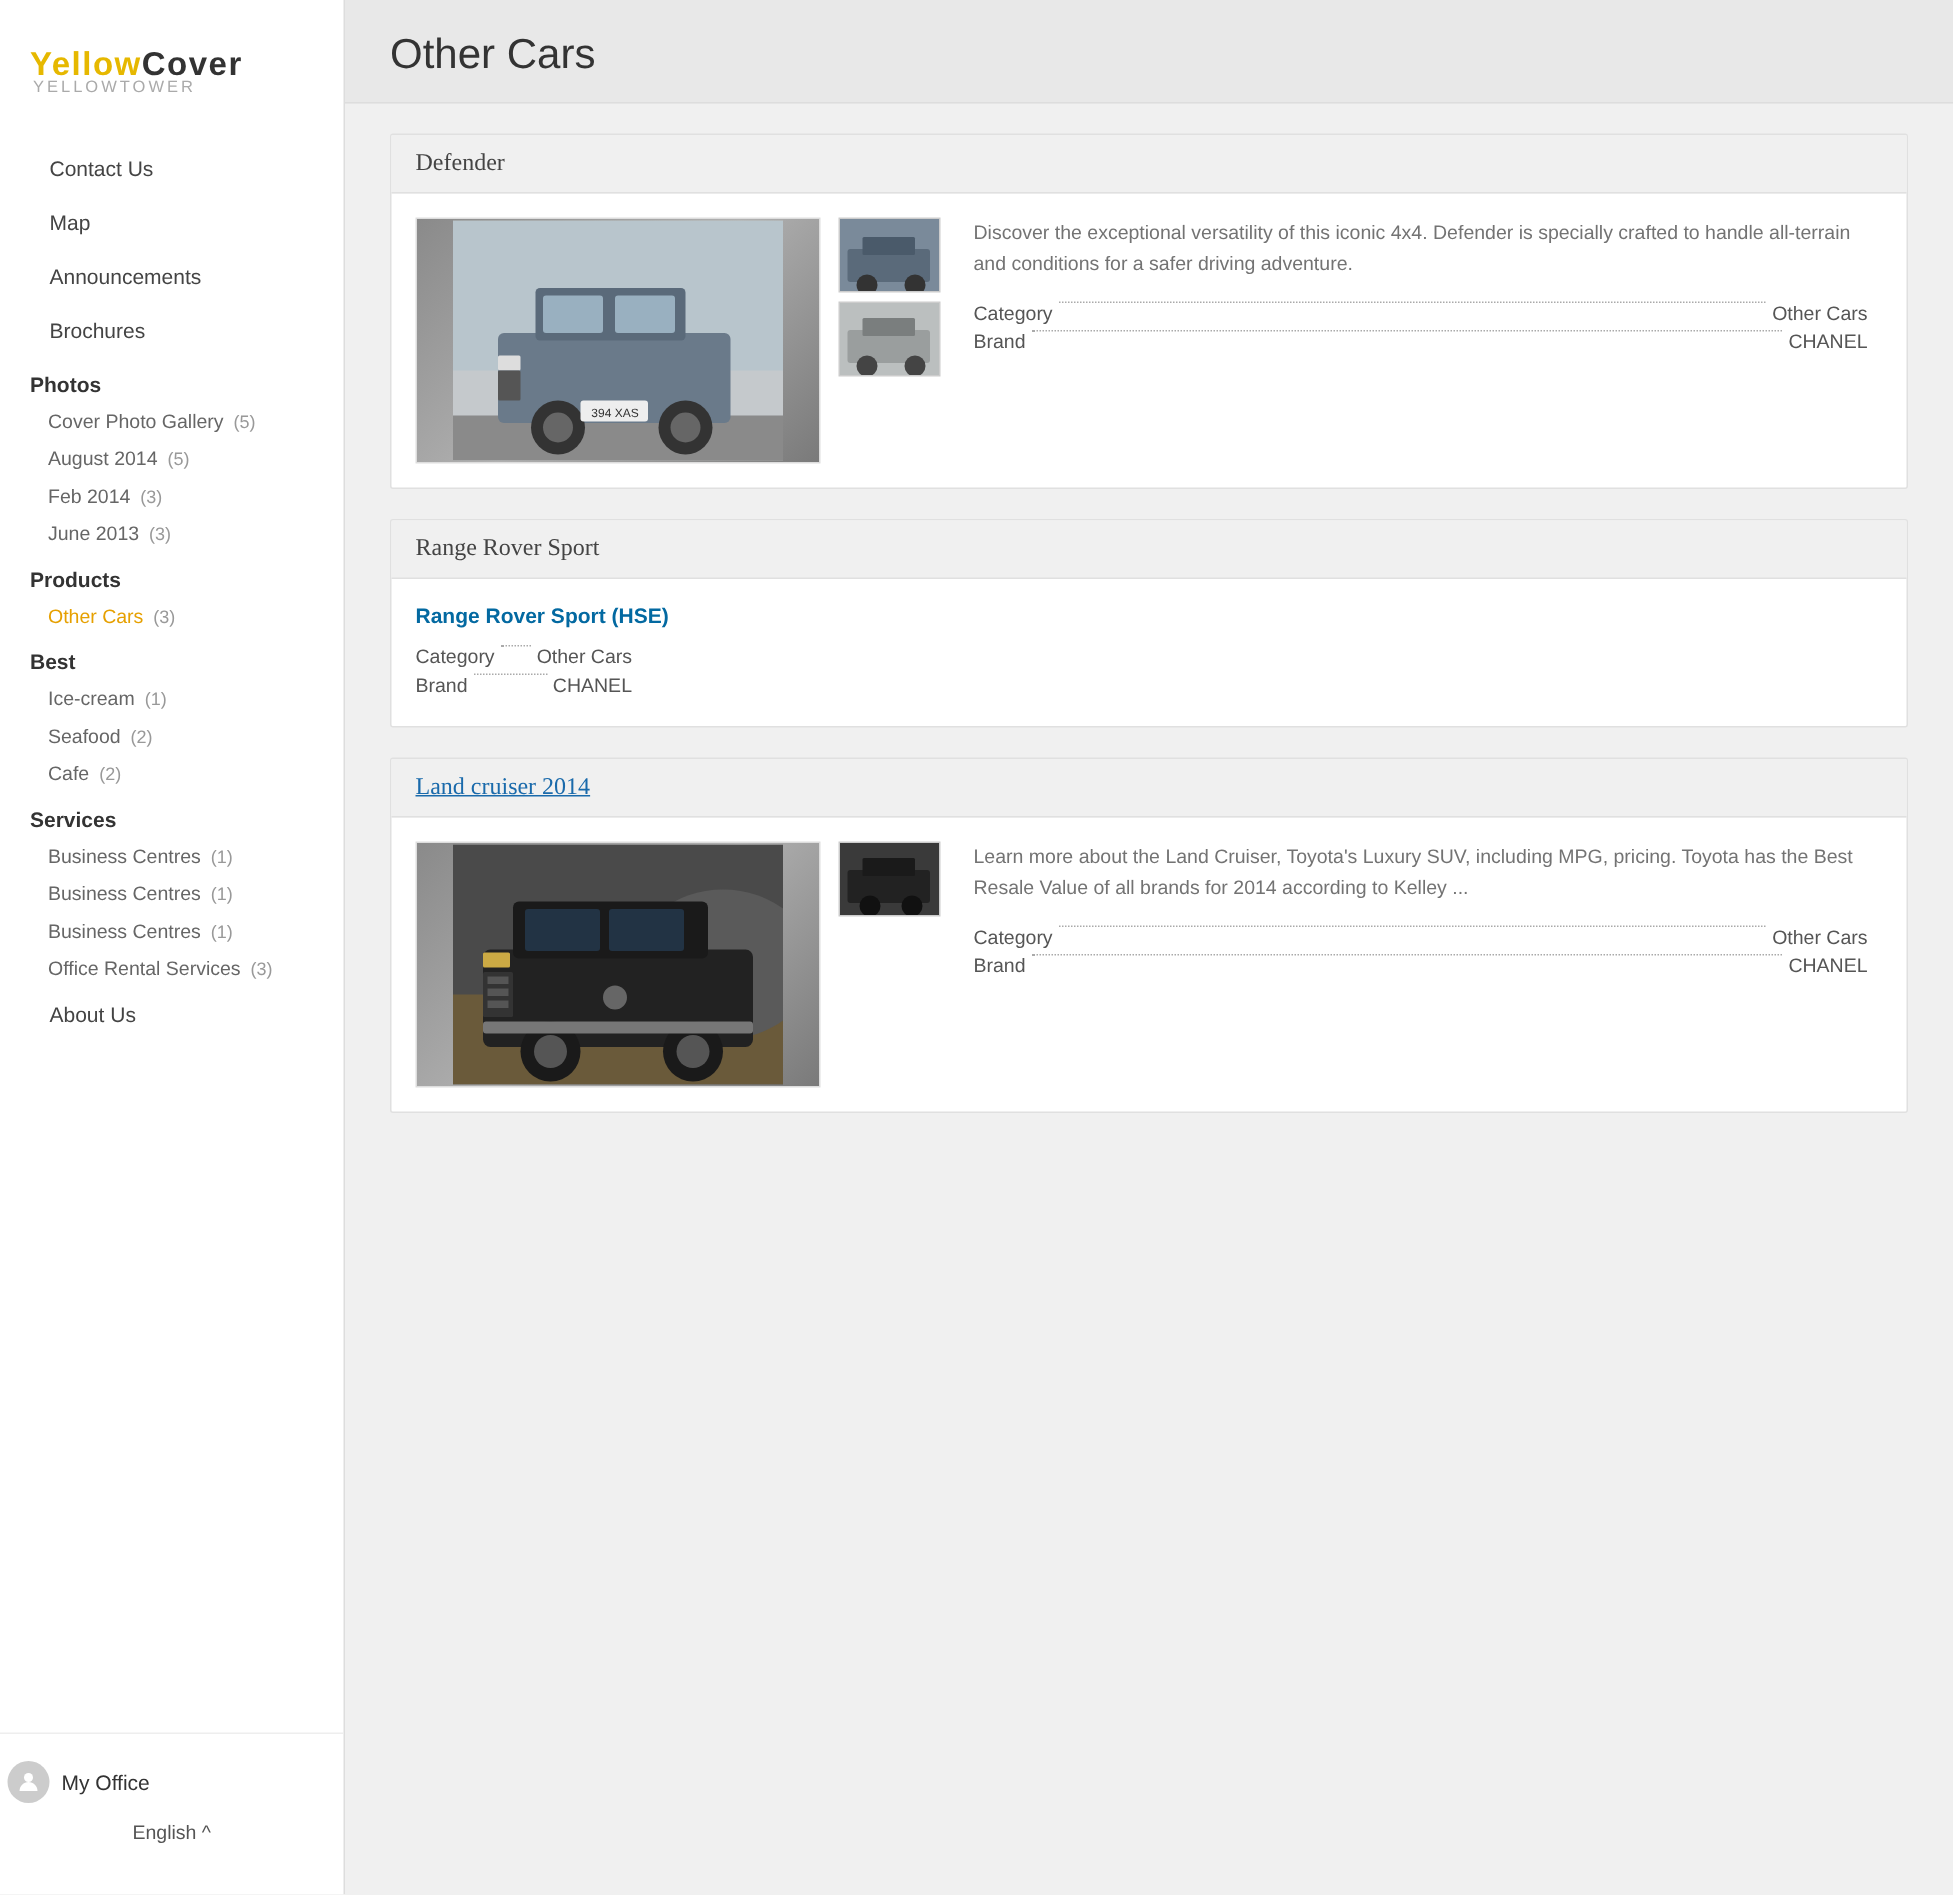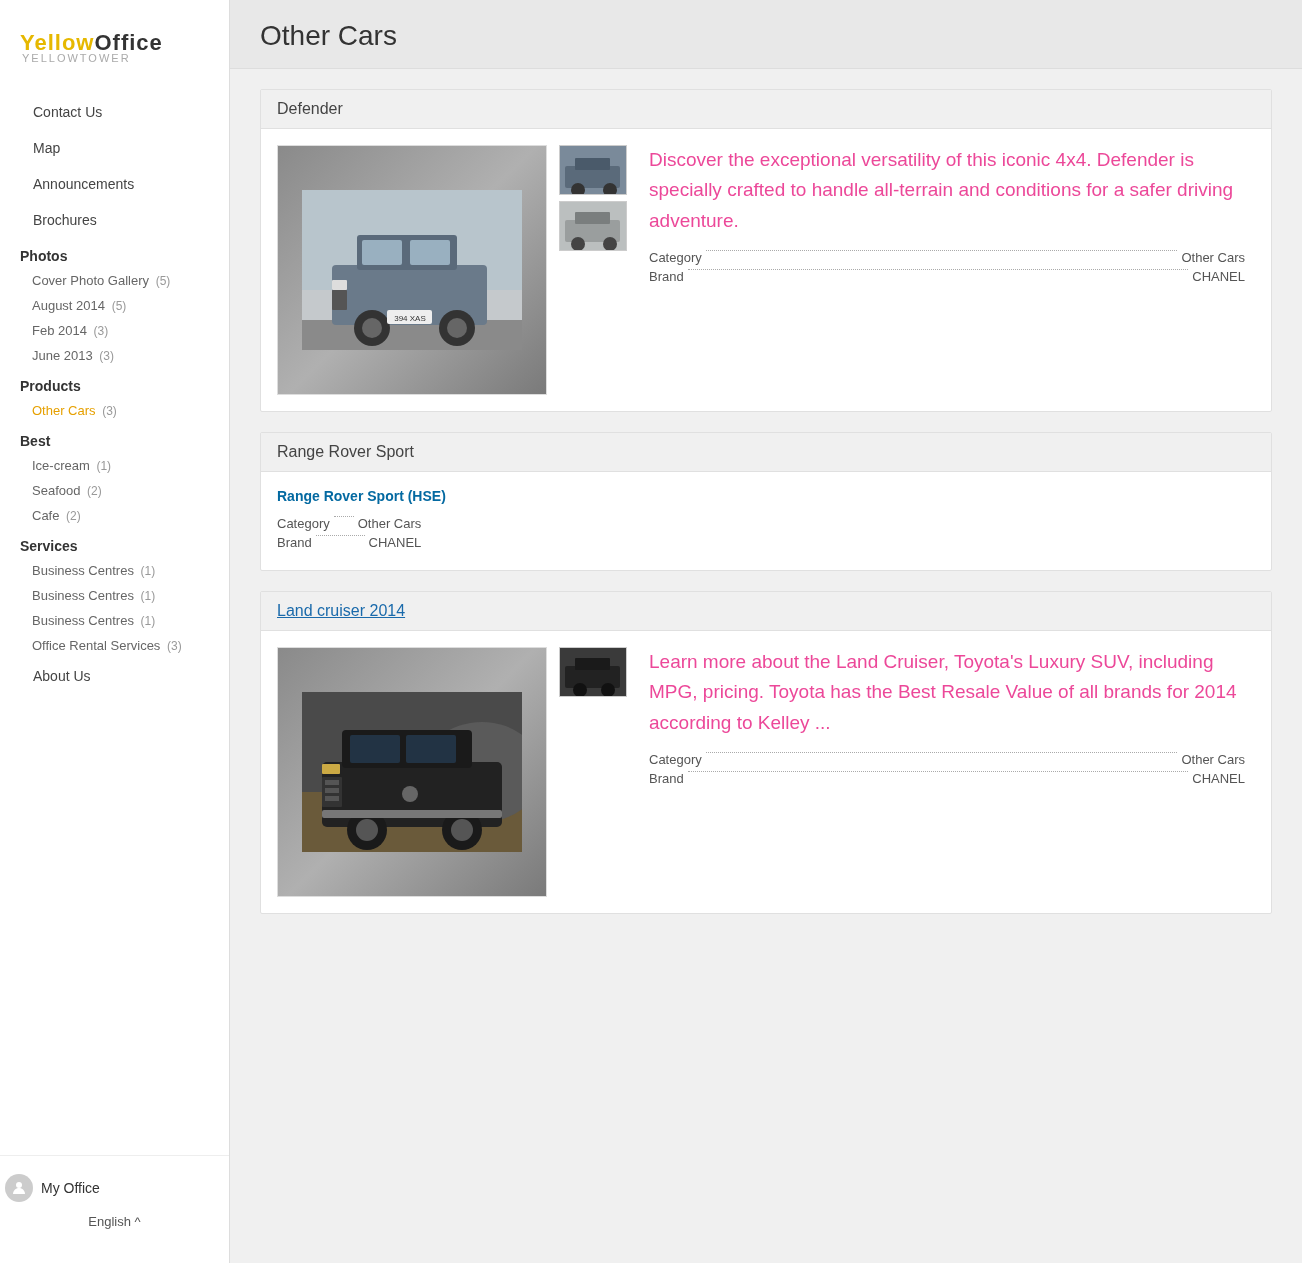--- a/index.html
+++ b/index.html
@@ -130,40 +130,41 @@
     .product-card {
       background: #fff;
       border: 1px solid #e0e0e0;
       margin-bottom: 20px;
       border-radius: 2px;
     }
     .product-card-header {
       background: #f0f0f0;
       padding: 10px 16px;
       border-bottom: 1px solid #e0e0e0;
+      font-family: Liberation Serif, serif;
     }
     .product-card-header .product-name {
       font-size: 16px;
       color: #444;
       font-weight: normal;
     }
     .product-card-header .product-name a {
       color: #1a6aab;
       text-decoration: underline;
     }
     .product-card-body {
       padding: 16px;
       display: flex;
       gap: 12px;
       align-items: flex-start;
     }
     .product-main-image {
       width: 270px;
       min-width: 270px;
-      height: 250px;
+      height: 164px;
       background: #ccc;
       border: 1px solid #ddd;
       overflow: hidden;
       display: flex;
       align-items: center;
       justify-content: flex-start;
     }
     .product-main-image .img-placeholder {
       width: 100%;
       height: 100%;
@@ -202,22 +203,22 @@
     }
     .thumb-landcruiser {
       background: linear-gradient(135deg, #555 0%, #333 100%);
     }
 
     .product-info {
       flex: 1;
       padding: 0 10px;
     }
     .product-description {
-      font-size: 19px;
-      color: #ec4899;
+      font-size: 13px;
+      color: #737373;
       line-height: 1.6;
       margin-bottom: 14px;
     }
     .product-meta {
       font-size: 13px;
       color: #444;
     }
     .meta-row {
       display: flex;
       align-items: flex-start;
@@ -248,21 +249,21 @@
       margin-bottom: 0;
       font-weight: bold;
     }
   </style>
 </head>
 <body>
 
 <div id="sidebar">
   <div class="logo-area">
     <div class="logo-text">
-      <span class="logo-yellow">Yellow</span><span class="logo-dark">Office</span>
+      <span class="logo-yellow">Yellow</span><span class="logo-dark">Cover</span>
     </div>
     <div class="logo-shadow">YELLOWTOWER</div>
   </div>
 
   <div class="nav-item">Contact Us</div>
   <div class="nav-item">Map</div>
   <div class="nav-item">Announcements</div>
   <div class="nav-item">Brochures</div>
 
   <div class="nav-section-title">Photos</div>

